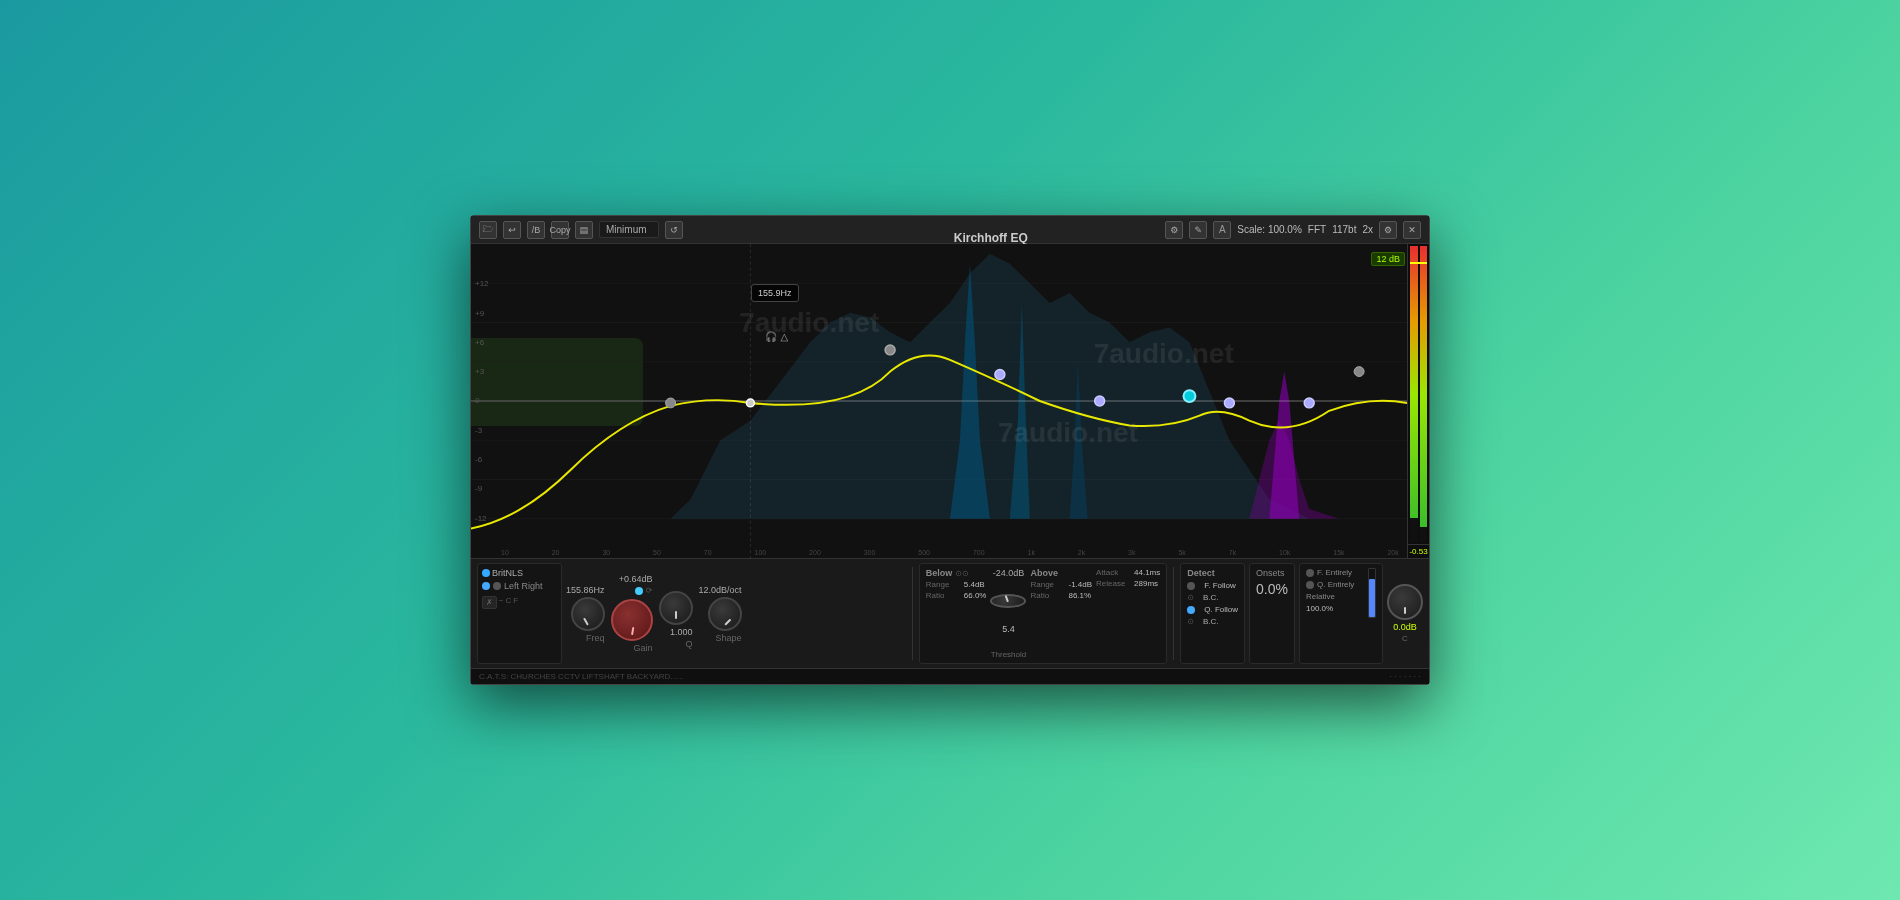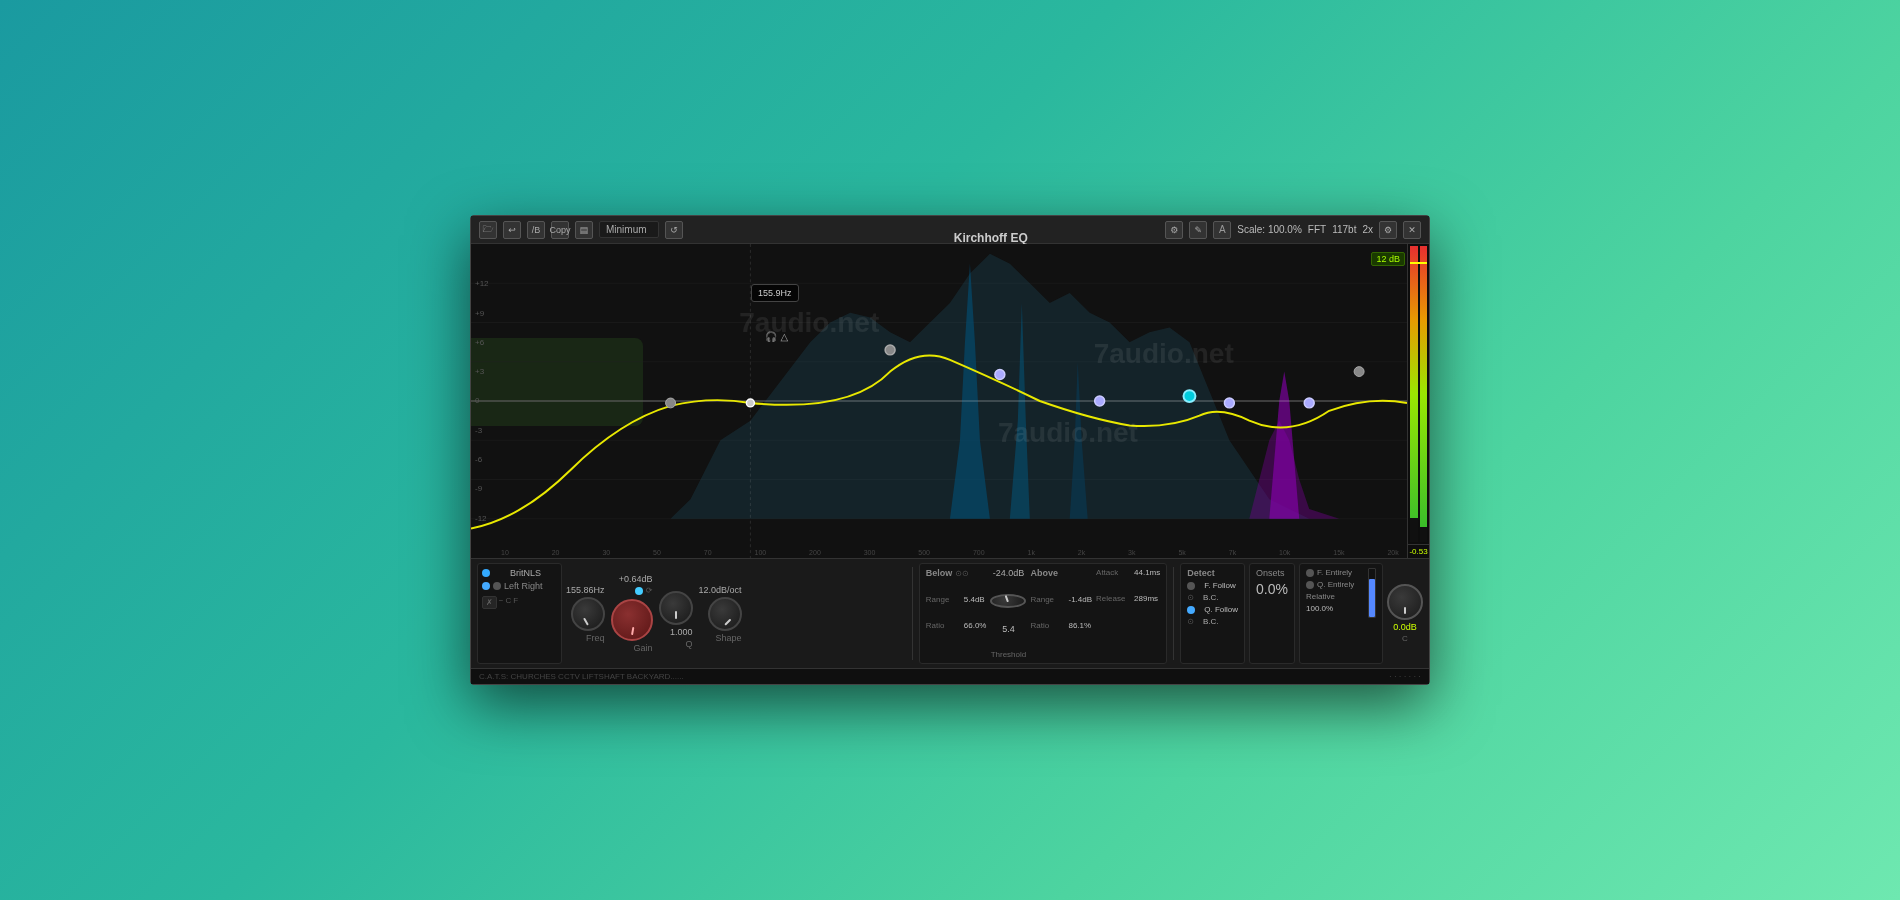--- a/index.html
+++ b/index.html
@@ -160,21 +160,21 @@
       padding: 4px;
       background: #141414;
       border: 1px solid #2a2a2a;
       border-radius: 3px;
       width: 85px;
       flex-shrink: 0;
     }
     .band-power {
       display: flex;
       align-items: center;
-      gap: 20px;
+      gap: 2px;
     }
     .power-dot {
       width: 8px;
       height: 8px;
       border-radius: 50%;
       background: #33aaff;
     }
     .band-mode-row {
       display: flex;
       gap: 2px;
@@ -251,21 +251,21 @@
       display: flex;
       gap: 4px;
       background: #141414;
       border: 1px solid #2a2a2a;
       border-radius: 3px;
       padding: 4px 6px;
     }
     .dyn-col {
       display: flex;
       flex-direction: column;
-      gap: 17px;
+      gap: 2px;
     }
     .dyn-label {
       color: #888;
       font-size: 9px;
       font-weight: bold;
     }
     .dyn-param-row {
       display: flex;
       align-items: center;
       gap: 3px;

